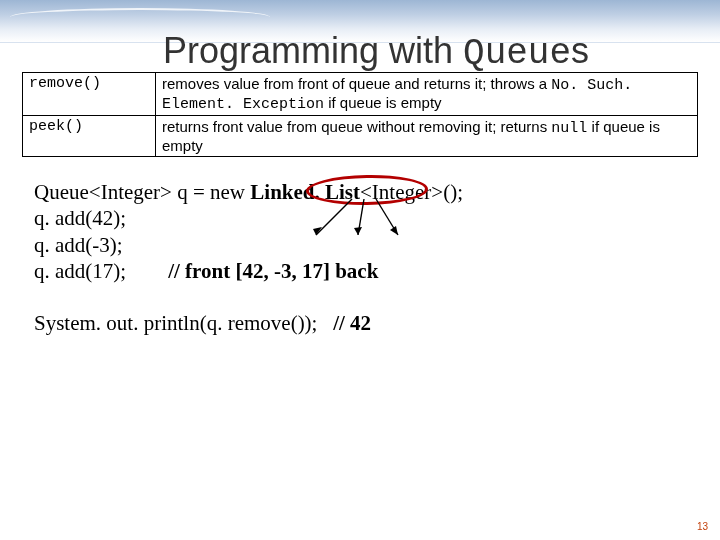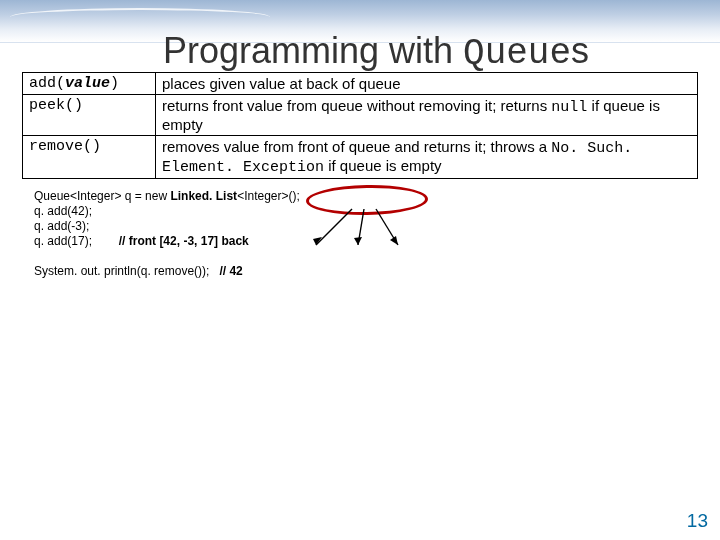--- a/index.html
+++ b/index.html
@@ -57,23 +57,23 @@
     padding: 2px 4px 2px 6px;
     vertical-align: top;
   }
   table.api td.m {
     width: 122px;
     font-family: "Courier New", monospace;
     white-space: nowrap;
   }
   .mono { font-family: "Courier New", monospace; }
   .codeblock {
-    font-family: Liberation Sans, sans-serif;
-    font-size: 12px;
-    margin: 10px 0 6px 12px;
+    font-family: Liberation Serif, serif;
+    font-size: 21px;
+    margin: 22px 0 6px 12px;
     line-height: 1.25;
     position: relative;
     white-space: pre;
   }
   .b { font-weight: bold; }
   .circle {
     position: absolute;
     border: 3px solid #b30000;
     border-radius: 50%;
     width: 116px;
@@ -105,50 +105,46 @@
     vertical-align: 0px;
   }
   .subnote {
     margin: 4px 0 0 44px;
     font-size: 14px;
   }
   .pagenum {
     position: absolute;
     right: 12px;
     bottom: 8px;
-    font-size: 19px;
-    color: #0369a1;
+    font-size: 10px;
+    color: #c2410c;
   }
   .desc .mono { font-size: 15px; }
   .param { font-weight: bold; font-style: italic; }
 </style>
 </head>
 <body>
 
 <div class="topwave"></div>
 
 <h1 class="title">
   <span>Programming with </span><span class="code">Queue</span><span>s</span>
 </h1>
 
 <div class="content">
 
   <table class="api">
     <tbody>
-        <tr>
-      <td class="m"><span>add(</span><span class="param">value</span><span>)</span></td>
-      <td class="desc">places given value at back of queue</td>
+    <tr>
+      <td class="m">remove()</td>
+      <td class="desc"><span>removes value from front of queue and returns it; throws a </span><span class="mono">No. Such. Element. Exception</span><span> if queue is empty</span></td>
     </tr>
     <tr>
       <td class="m">peek()</td>
       <td class="desc"><span>returns front value from queue without removing it; returns </span><span class="mono">null</span><span> if queue is empty</span></td>
-    </tr>
-    <tr>
-      <td class="m">remove()</td>
-      <td class="desc"><span>removes value from front of queue and returns it; throws a </span><span class="mono">No. Such. Element. Exception</span><span> if queue is empty</span></td>
     </tr>
   </tbody>
     </table>
 
   <div class="codeblock"><span>Queue&lt;Integer&gt; q = new </span><span class="b">Linked. List</span><span>&lt;Integer&gt;();</span>
 <span>q. add(42);</span>
 <span>q. add(-3);</span>
 <span>q. add(17);        </span><span class="b">// front [42, -3, 17] back</span>
 
 <span>System. out. println(q. remove());</span><span class="b">   // 42</span><div class="circle"></div><div class="arrows"><svg width="60" height="40">

